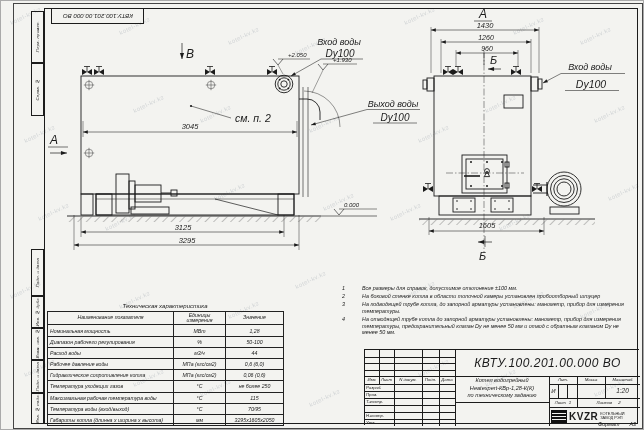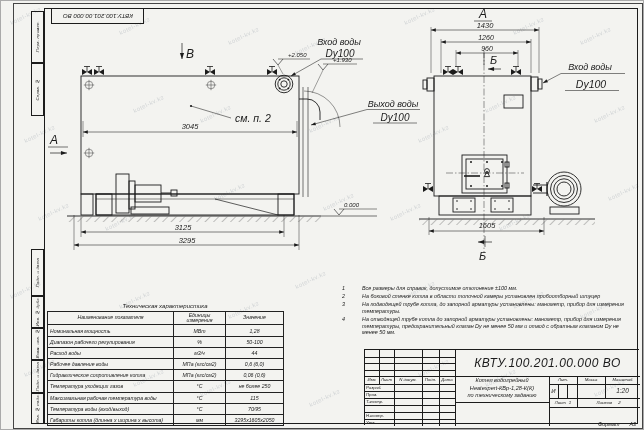--- a/index.html
+++ b/index.html
@@ -453,19 +453,27 @@
 
     <div class="cellv" style="left:184px;top:48px;width:28px;height:9px;gap:3px;font-size:4.3px;">
       <span>Лист</span>
       <span>1</span>
     </div>
     <div class="cellv" style="left:212px;top:48px;width:63px;height:9px;gap:6px;font-size:4.3px;">
       <span>Листов</span>
       <span>2</span>
     </div>
 
+    <div class="logo">
+      <div class="logo-icon"></div>
+      <div class="logo-word">KVZR</div>
+      <div class="logo-co">
+        <div>КОТЕЛЬНЫЙ</div>
+        <div>ЗАВОД РЭП</div>
+      </div>
+    </div>
   </div>
 
   <div class="format">
     <span>Формат</span>
     <span>А3</span>
   </div>
 </div>
 
 </body></html>

